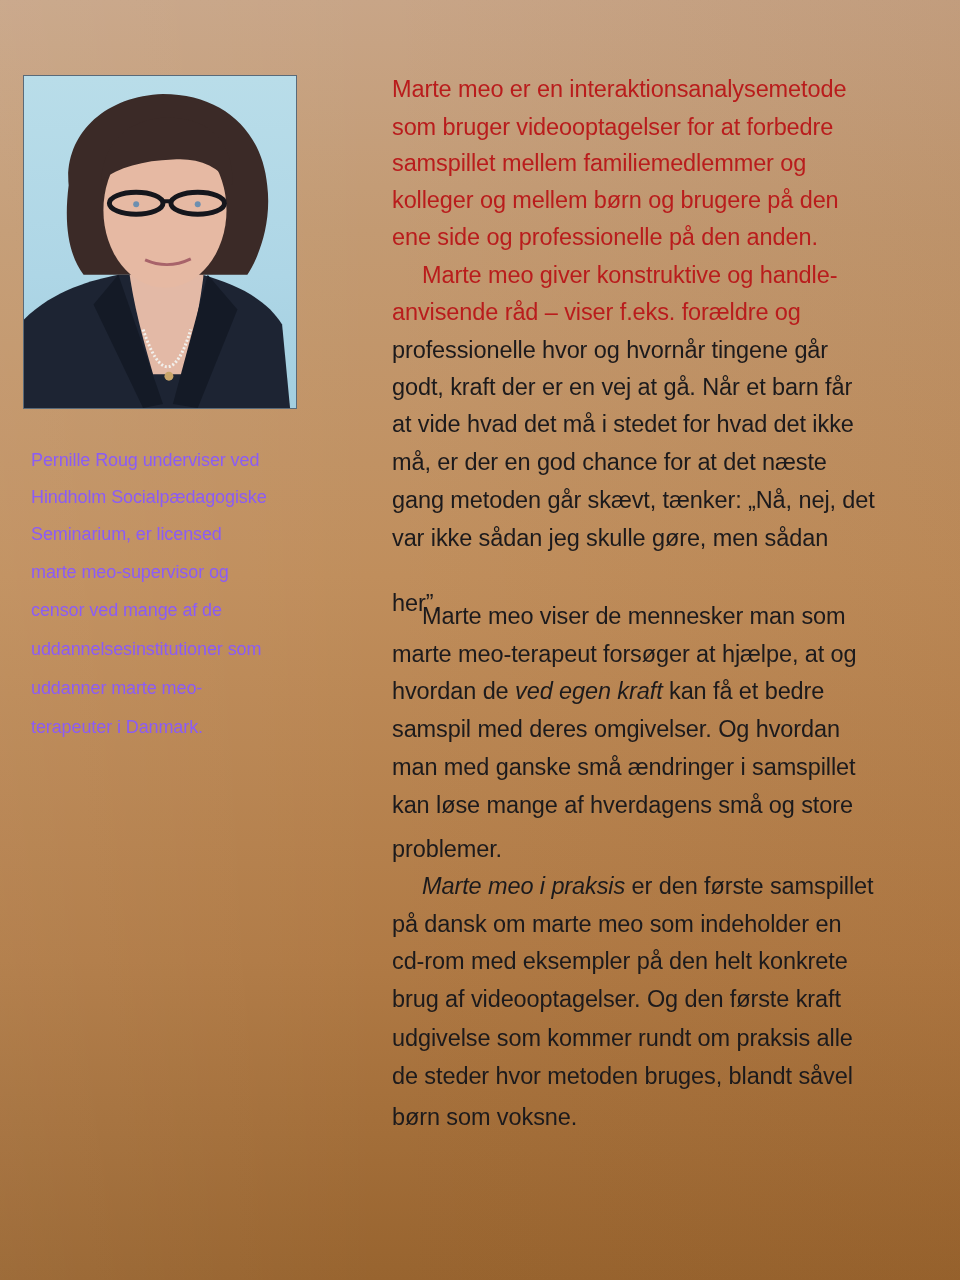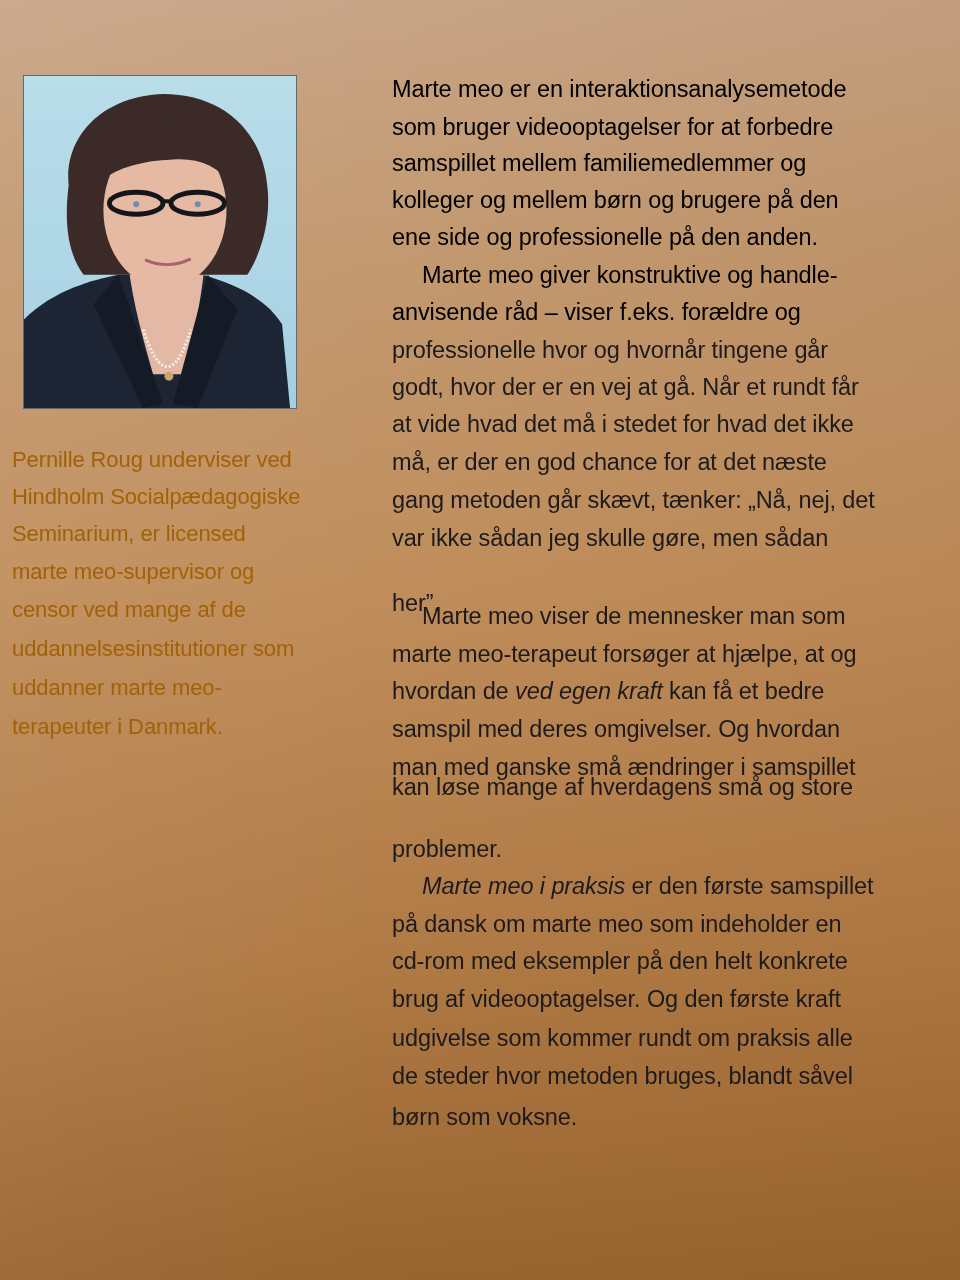--- a/index.html
+++ b/index.html
@@ -18,22 +18,22 @@
       border: 1px solid #5a6a78; box-sizing: border-box; overflow: hidden;
       background: linear-gradient(180deg, #b9dde9 0%, #aed6e6 60%, #a3cfe0 100%);
     }
     .photo svg { display: block; width: 100%; height: 100%; }
     .line {
       position: absolute; white-space: nowrap; line-height: 30px; height: 30px;
       font-size: 23.5px; letter-spacing: -0.1px;
     }
     .col-right .line { left: 392px; }
     .col-right .line.indent { left: 422px; }
-    .col-left .line { left: 12px; font-size: 22px; color: #a16207; }
-    .navy { color: #000000; text-align: right; }
+    .col-left .line { left: 31px; font-size: 18px; color: #8b5cf6; }
+    .navy { color: #b91c1c; text-align: right; }
     .dark { color: #1c1a1c; text-align: center; }
     em { }
   </style>
 </head>
 <body>
 
 <div class="sheen"></div>
 
 <div class="photo" title="Portrait of Pernille Roug">
   <svg viewBox="0 0 274 334" preserveAspectRatio="none">
@@ -79,33 +79,33 @@
 
   <div class="line navy" style="top:74px">Marte meo er en interaktionsanalysemetode</div>
   <div class="line navy" style="top:112px">som bruger videooptagelser for at forbedre</div>
   <div class="line navy" style="top:148px">samspillet mellem familiemedlemmer og</div>
   <div class="line navy" style="top:185px">kolleger og mellem børn og brugere på den</div>
   <div class="line navy" style="top:222px">ene side og professionelle på den anden.</div>
 
   <div class="line indent navy" style="top:260px">Marte meo giver konstruktive og handle-</div>
   <div class="line navy" style="top:297px">anvisende råd – viser f.eks. forældre og</div>
   <div class="line dark" style="top:335px">professionelle hvor og hvornår tingene går</div>
-  <div class="line dark" style="top:372px">godt, hvor der er en vej at gå. Når et rundt får</div>
+  <div class="line dark" style="top:372px">godt, kraft der er en vej at gå. Når et barn får</div>
   <div class="line dark" style="top:409px">at vide hvad det må i stedet for hvad det ikke</div>
   <div class="line dark" style="top:447px">må, er der en god chance for at det næste</div>
   <div class="line dark" style="top:485px">gang metoden går skævt, tænker: „Nå, nej, det</div>
   <div class="line dark" style="top:523px">var ikke sådan jeg skulle gøre, men sådan</div>
   <div class="line dark" style="top:588px">her”.</div>
 
   <div class="line indent dark" style="top:601px">Marte meo viser de mennesker man som</div>
   <div class="line dark" style="top:639px">marte meo-terapeut forsøger at hjælpe, at og</div>
   <div class="line dark" style="top:676px"><span>hvordan de </span><em>ved egen kraft</em><span> kan få et bedre</span></div>
   <div class="line dark" style="top:714px">samspil med deres omgivelser. Og hvordan</div>
   <div class="line dark" style="top:752px">man med ganske små ændringer i samspillet</div>
-  <div class="line dark" style="top:772px">kan løse mange af hverdagens små og store</div>
+  <div class="line dark" style="top:790px">kan løse mange af hverdagens små og store</div>
   <div class="line dark" style="top:834px">problemer.</div>
 
   <div class="line indent dark" style="top:871px"><em>Marte meo i praksis</em><span> er den første samspillet</span></div>
   <div class="line dark" style="top:909px">på dansk om marte meo som indeholder en</div>
   <div class="line dark" style="top:946px">cd-rom med eksempler på den helt konkrete</div>
   <div class="line dark" style="top:984px">brug af videooptagelser. Og den første kraft</div>
   <div class="line dark" style="top:1023px">udgivelse som kommer rundt om praksis alle</div>
   <div class="line dark" style="top:1061px">de steder hvor metoden bruges, blandt såvel</div>
   <div class="line dark" style="top:1102px">børn som voksne.</div>
 </div>

